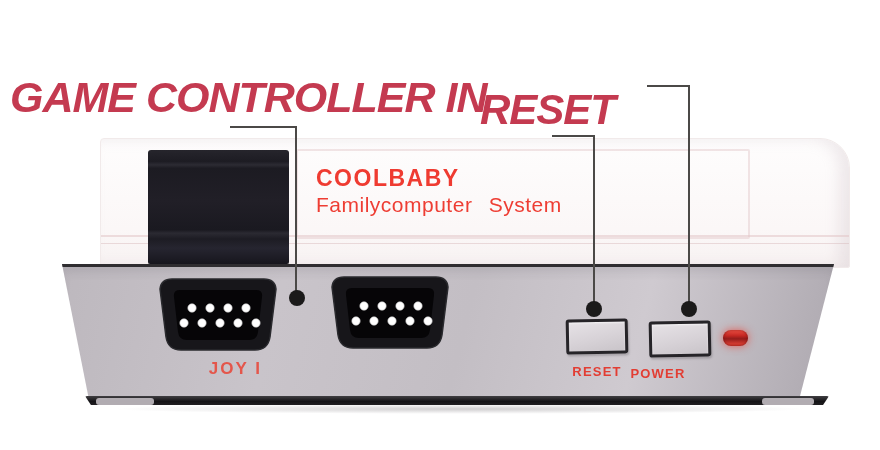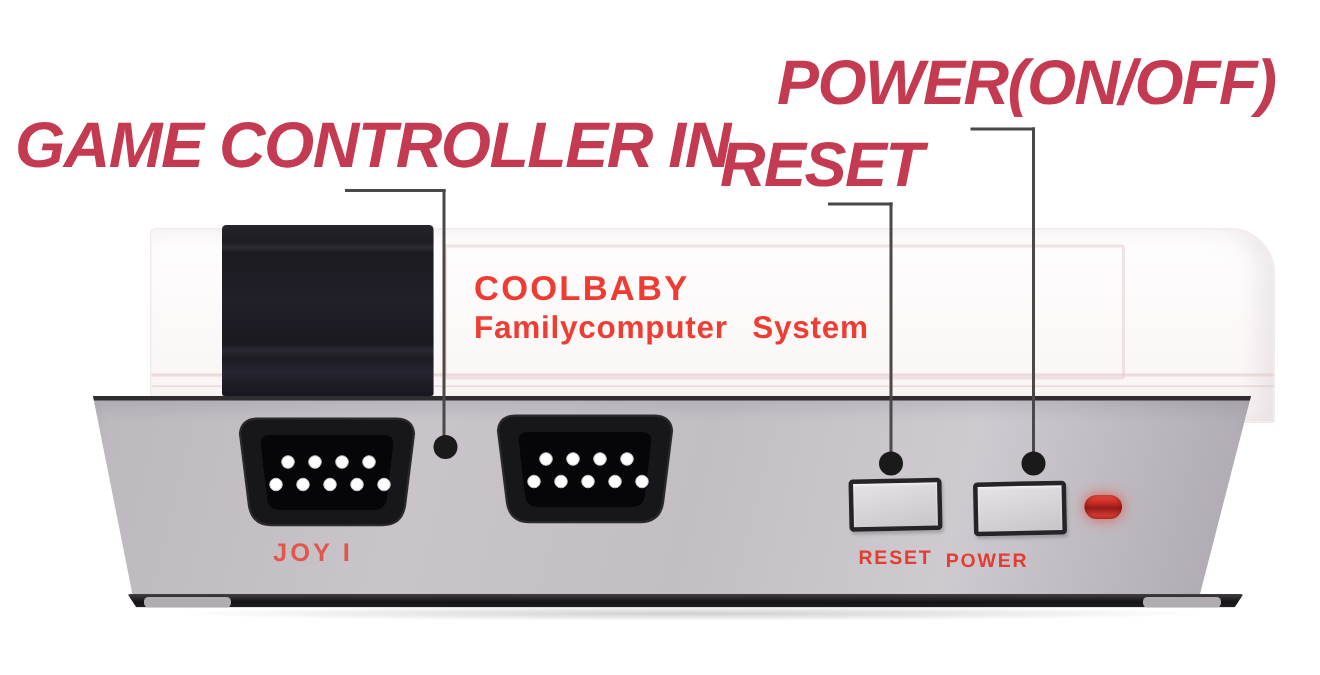--- a/index.html
+++ b/index.html
@@ -16,38 +16,38 @@
     white-space:nowrap;line-height:1;
   }
   .annot.big{font-size:43px;letter-spacing:-1px;}
 
   
   .cline{background:#4b4947;}
   .cdot{width:16px;height:16px;border-radius:50%;background:#1b1a1a;}
 
   
   .body-top{
-    left:100px;top:152px;width:748px;height:128px;
+    left:100px;top:138px;width:748px;height:128px;
     background:linear-gradient(180deg,#fefdfd 0%,#fbf7f7 70%,#f7f2f2 100%);
     border:1px solid #f1eaea;border-radius:4px 30px 2px 0;
     box-shadow:inset -10px 0 14px rgba(185,170,178,.22);
   }
   .lid-outline{
     left:195px;top:10px;width:450px;height:86px;
     border:2px solid rgba(222,190,192,.38);border-radius:2px;
   }
   .seam1{left:0;top:96px;width:100%;height:2px;background:rgba(226,196,198,.55);}
   .seam2{left:0;top:104px;width:100%;height:1px;background:rgba(212,182,184,.45);}
 
   .brand{
     left:215px;top:26px;font-size:23px;font-weight:bold;color:#ef3b31;
     letter-spacing:1.5px;white-space:nowrap;
   }
   .subtitle{
-    left:215px;top:54px;font-size:21px;font-weight:bold;color:#ee3d33;
+    left:215px;top:54px;font-size:21px;font-weight:normal;color:#ee3d33;
     word-spacing:10px;letter-spacing:.5px;white-space:nowrap;text-align:right;
   }
 
   
   .cartridge{
     left:148px;top:150px;width:141px;height:114px;
     background:
       linear-gradient(180deg,
         #26252c 0%, #1d1c23 10%,
         #2c2b33 13%, #1c1b22 16%,
@@ -89,21 +89,21 @@
     transform:rotate(-1.2deg);
   }
   .led{
     width:25px;height:16px;border-radius:8px;
     background:linear-gradient(180deg,#ee5044 0%,#c52823 35%,#931c1b 55%,#d23a30 85%);
     box-shadow:0 0 9px rgba(235,60,50,.75), inset 0 0 3px rgba(90,0,0,.6);
   }
 
   .port-label{
     font-size:17px;font-weight:bold;color:#e4564b;letter-spacing:2px;
-    text-align:left;white-space:nowrap;
+    text-align:right;white-space:nowrap;
   }
   .btn-label{
     font-size:13px;font-weight:bold;color:#e23d33;letter-spacing:1.2px;
     text-align:center;white-space:nowrap;
   }
 </style>
 </head>
 <body>
 
 <div id="stage">
@@ -174,16 +174,15 @@
 
   <div class="abs cline" style="left:552px;top:135px;width:43px;height:2px;"></div>
   <div class="abs cline" style="left:593px;top:135px;width:2px;height:168px;"></div>
   <div class="abs cdot" style="left:586px;top:301px;"></div>
 
   <div class="abs cline" style="left:647px;top:85px;width:43px;height:2px;"></div>
   <div class="abs cline" style="left:688px;top:85px;width:2px;height:218px;"></div>
   <div class="abs cdot" style="left:681px;top:301px;"></div>
 
   <div class="abs annot big" style="left:10px;top:76px;">GAME CONTROLLER IN</div>
-  <div class="abs annot big" style="left:518px;top:34px;font-size:42px;">POWER(ON/OFF)</div>
   <div class="abs annot big" style="left:480px;top:89px;font-size:42px;">RESET</div>
 
 </div>
 
 </body></html>

